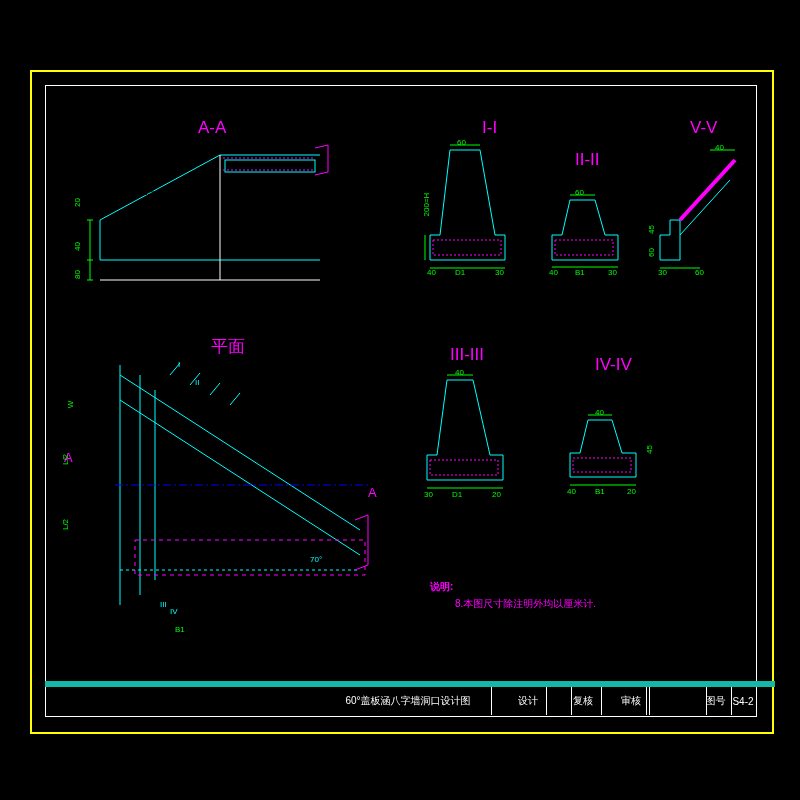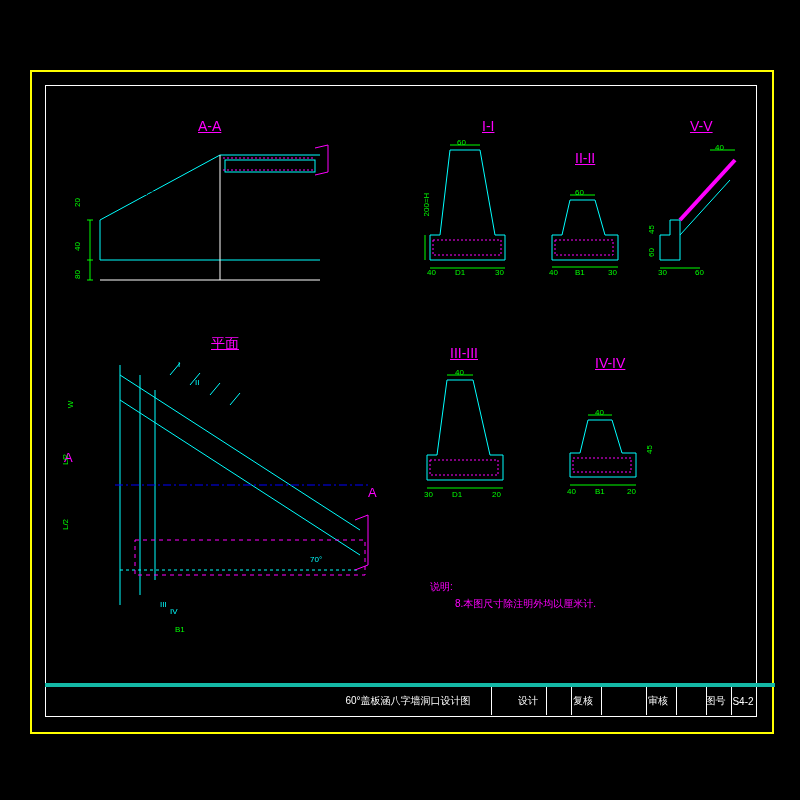--- a/index.html
+++ b/index.html
@@ -1,27 +1,27 @@
 <!DOCTYPE html>
 <html><head>
 <meta charset="utf-8">
 <style>
 body{margin:0;background:#000;font-family:"SimSun","Microsoft YaHei",sans-serif;overflow:hidden}
 .canvas{position:relative;width:800px;height:800px;background:#000}
 .frame-outer{position:absolute;border:2px solid #ff0;left:30px;top:70px;width:740px;height:660px}
 .frame-inner{position:absolute;border:1px solid #fff;left:45px;top:85px;width:710px;height:630px}
-.title{position:absolute;color:#f0f;font-size:14px;text-decoration:underline}
+.title{position:absolute;color:#f0f;font-size:17px;}
 .dim{position:absolute;color:#0f0;font-size:8px}
 .cyan{color:#0ff}
 .magenta{color:#f0f}
 .note{position:absolute;color:#f0f;font-size:10px}
 svg{position:absolute;overflow:visible}
 
 
-.titleblock{position:absolute;left:45px;bottom:85px;right:25px;height:28px;border-top:4px solid #14b8a6}
+.titleblock{position:absolute;left:45px;bottom:85px;right:25px;height:28px;border-top:6px solid #14b8a6}
 .tb-cell{position:absolute;top:0;height:28px;border-right:1px solid #fff;display:flex;align-items:center;justify-content:center;color:#fff;font-size:10px;padding:0 3px}
 </style>
 </head>
 <body>
 <div class="canvas">
 
 <div class="frame-outer"></div>
 <div class="frame-inner"></div>
 
 <div class="title" style="left:198px;top:118px">A-A</div>
@@ -150,28 +150,28 @@
   <g stroke="#0f0">
         <path d="M28,0 L52,0 M10,70 L76,70"></path>
       </g>
 </svg>
 <div class="dim" style="left:595px;top:408px">40</div>
 <div class="dim" style="left:645px;top:445px;transform:rotate(-90deg)">45</div>
 <div class="dim" style="left:567px;top:487px">40</div>
 <div class="dim" style="left:595px;top:487px">B1</div>
 <div class="dim" style="left:627px;top:487px">20</div>
 
-<div class="note" style="left:430px;top:580px;font-weight:normal">说明:</div>
+<div class="note" style="left:430px;top:580px;font-weight:bold">说明:</div>
 <div class="note" style="left:455px;top:597px">8.本图尺寸除注明外均以厘米计.</div>
 
 <div class="titleblock">
   <div class="tb-cell" style="left:280px;width:160px">60°盖板涵八字墙洞口设计图</div>
   <div class="tb-cell" style="left:465px;width:30px">设计</div>
   <div class="tb-cell" style="left:470px;width:50px"></div>
   <div class="tb-cell" style="left:520px;width:30px">复核</div>
   <div class="tb-cell" style="left:550px;width:45px"></div>
-  <div class="tb-cell" style="left:595px;width:30px">审核</div>
+  <div class="tb-cell" style="left:568px;width:30px">审核</div>
   <div class="tb-cell" style="left:625px;width:30px"></div>
   <div class="tb-cell" style="left:655px;width:25px">图号</div>
   <div class="tb-cell" style="left:680px;width:30px;border-right:none">S4-2</div>
 </div>
 
 </div>
 
 </body></html>

